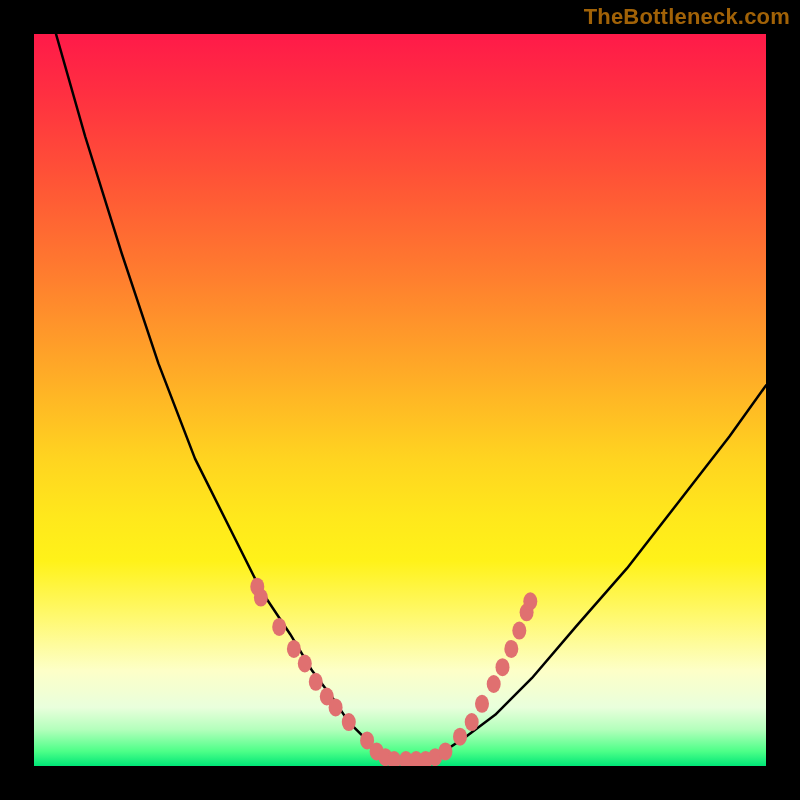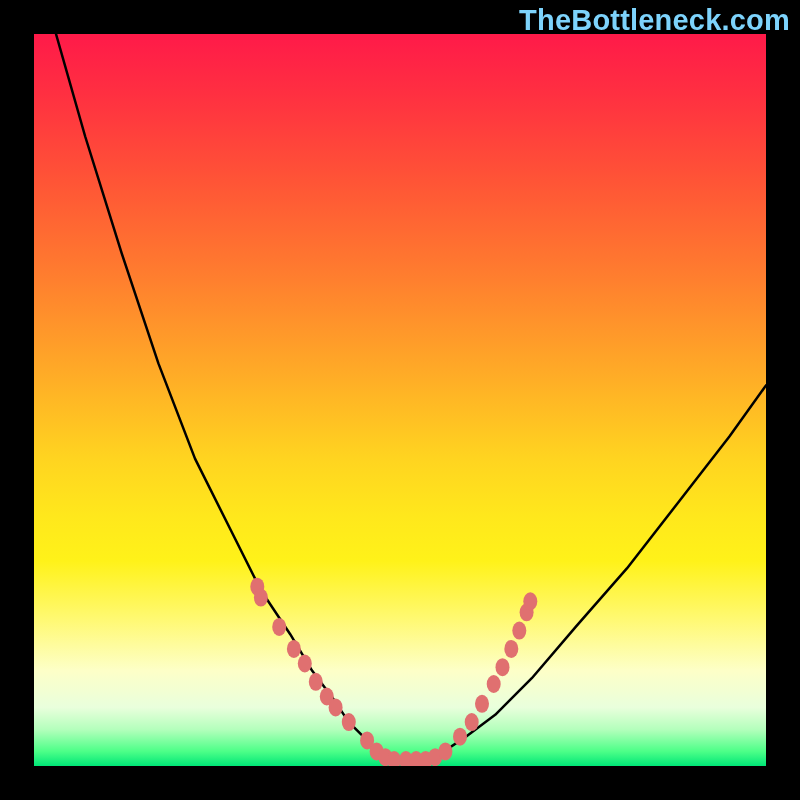--- a/index.html
+++ b/index.html
@@ -14,22 +14,22 @@
   .frame {
     position: relative;
     width: 800px;
     height: 800px;
     background: #000;
   }
   .watermark {
     position: absolute;
     top: 4px;
     right: 10px;
-    color: #7dd3fc;
-    font-size: 29px;
+    color: #a16207;
+    font-size: 22px;
     font-weight: 600;
     letter-spacing: 0.2px;
     user-select: none;
   }
   .inner {
     position: absolute;
     left: 34px;
     top: 34px;
     width: 732px;
     height: 732px;

